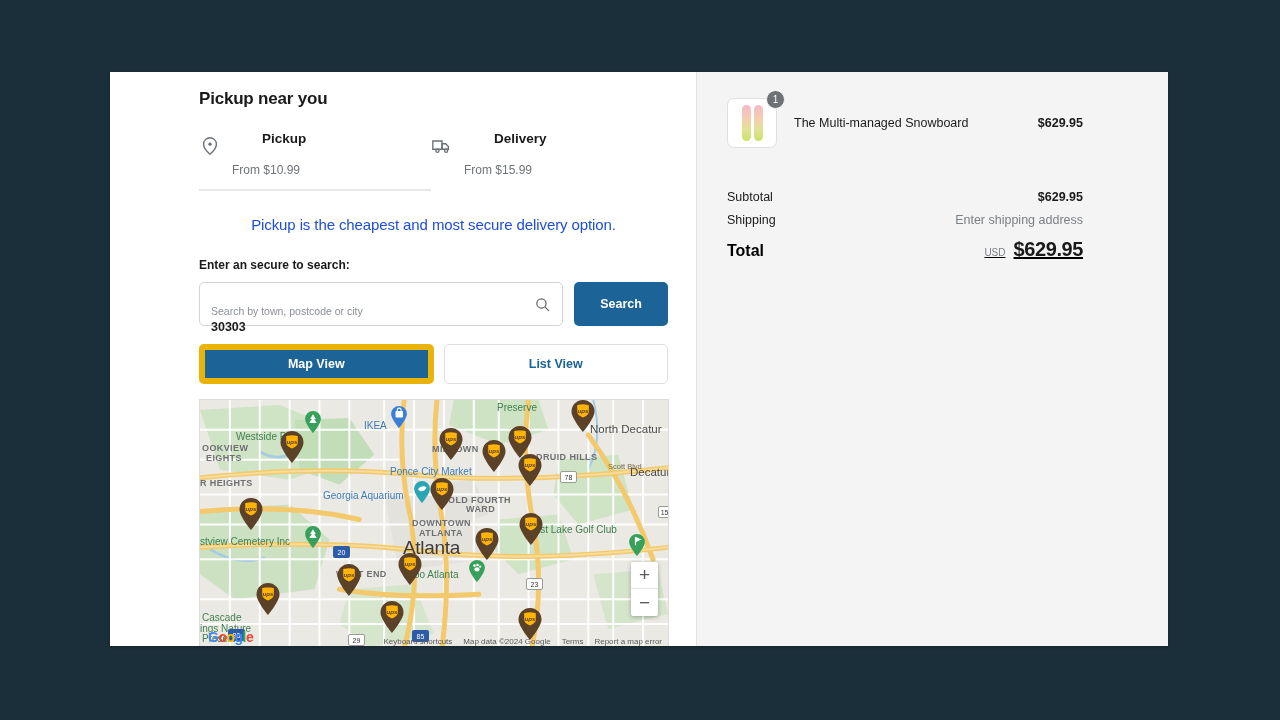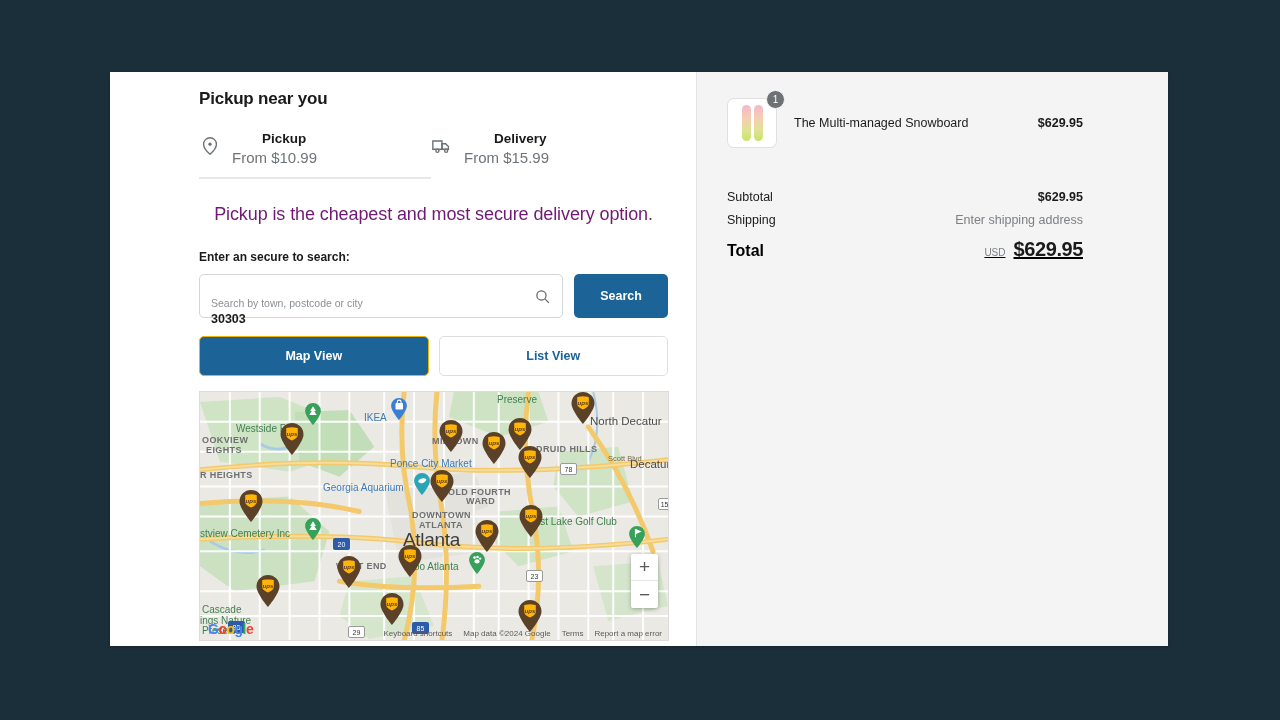--- a/index.html
+++ b/index.html
@@ -61,36 +61,36 @@
   }
   .method-icon svg { display:block; width:22px; height:22px; }
   .method-name {
     font-size: 13.5px;
     font-weight: bold;
     color: #1a1a1a;
     line-height: 16px;
     padding-left: 30px;
   }
   .method-sub {
-    font-size: 15px;
+    font-size: 12px;
     color: #6e7478;
-    margin-top: 4px;
+    margin-top: 16px;
     line-height: 14px;
   }
   .method-divider {
     position: absolute;
     left: 0; bottom: 0;
     width: 232px; height: 2px;
     background: #e8e8e8;
   }
 
   .pickup-note {
     text-align: center;
-    font-size: 18px;
-    color: #701a75;
+    font-size: 15px;
+    color: #1d4ed8;
     margin-top: 25px;
     letter-spacing: -0.1px;
   }
 
   .field-label {
     font-size: 12px;
     font-weight: bold;
     color: #1a1a1a;
     margin-top: 25px;
   }
@@ -152,21 +152,21 @@
     height: 40px;
     border-radius: 5px;
     font-size: 12.5px;
     font-weight: bold;
     display: flex;
     align-items: center;
     justify-content: center;
     cursor: pointer;
     font-family: inherit;
   }
-  .view-tab.active { background: #1c6397; color: #fff; border: 1px solid #eab308; }
+  .view-tab.active { background: #1c6397; color: #fff; border: 6px solid #eab308; }
   .view-tab.inactive { background: #fff; color: #1c6397; border: 1px solid #dcdfe2; }
 
   
   .map {
     position: relative;
     margin-top: 15px;
     width: 470px; height: 250px;
     background: #e9eae5;
     overflow: hidden;
     border: 1px solid #dcdcdc;

